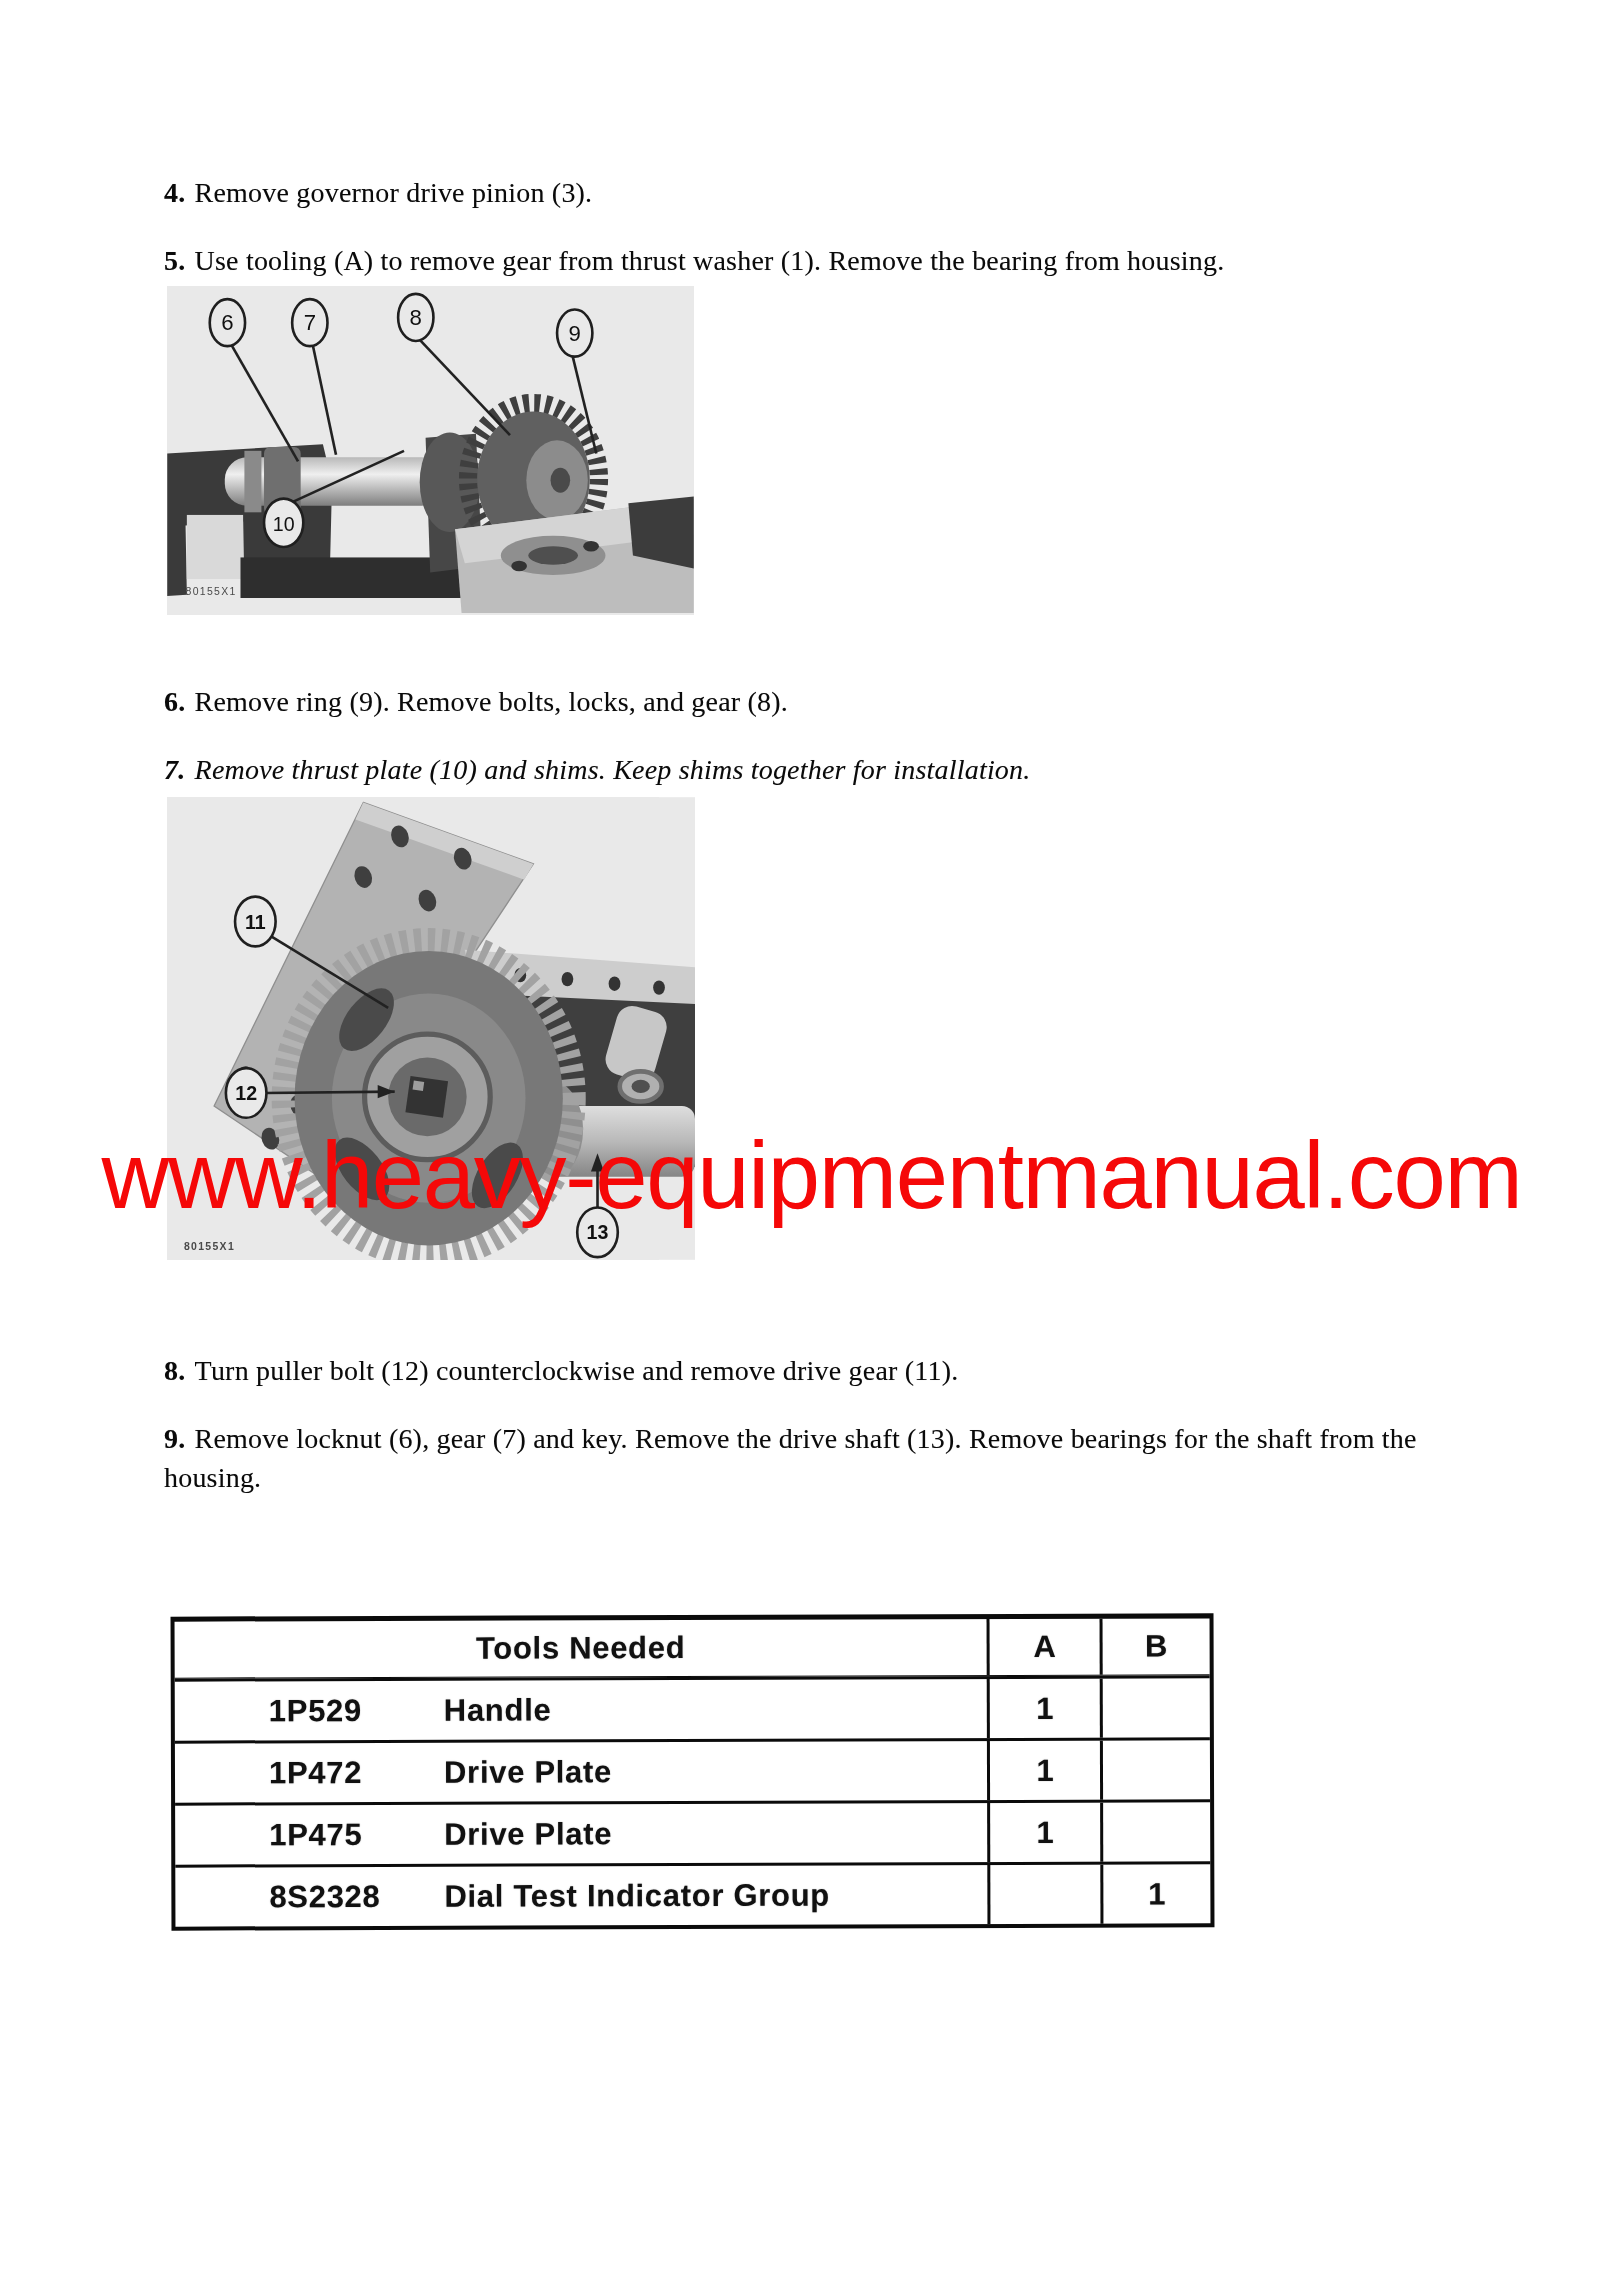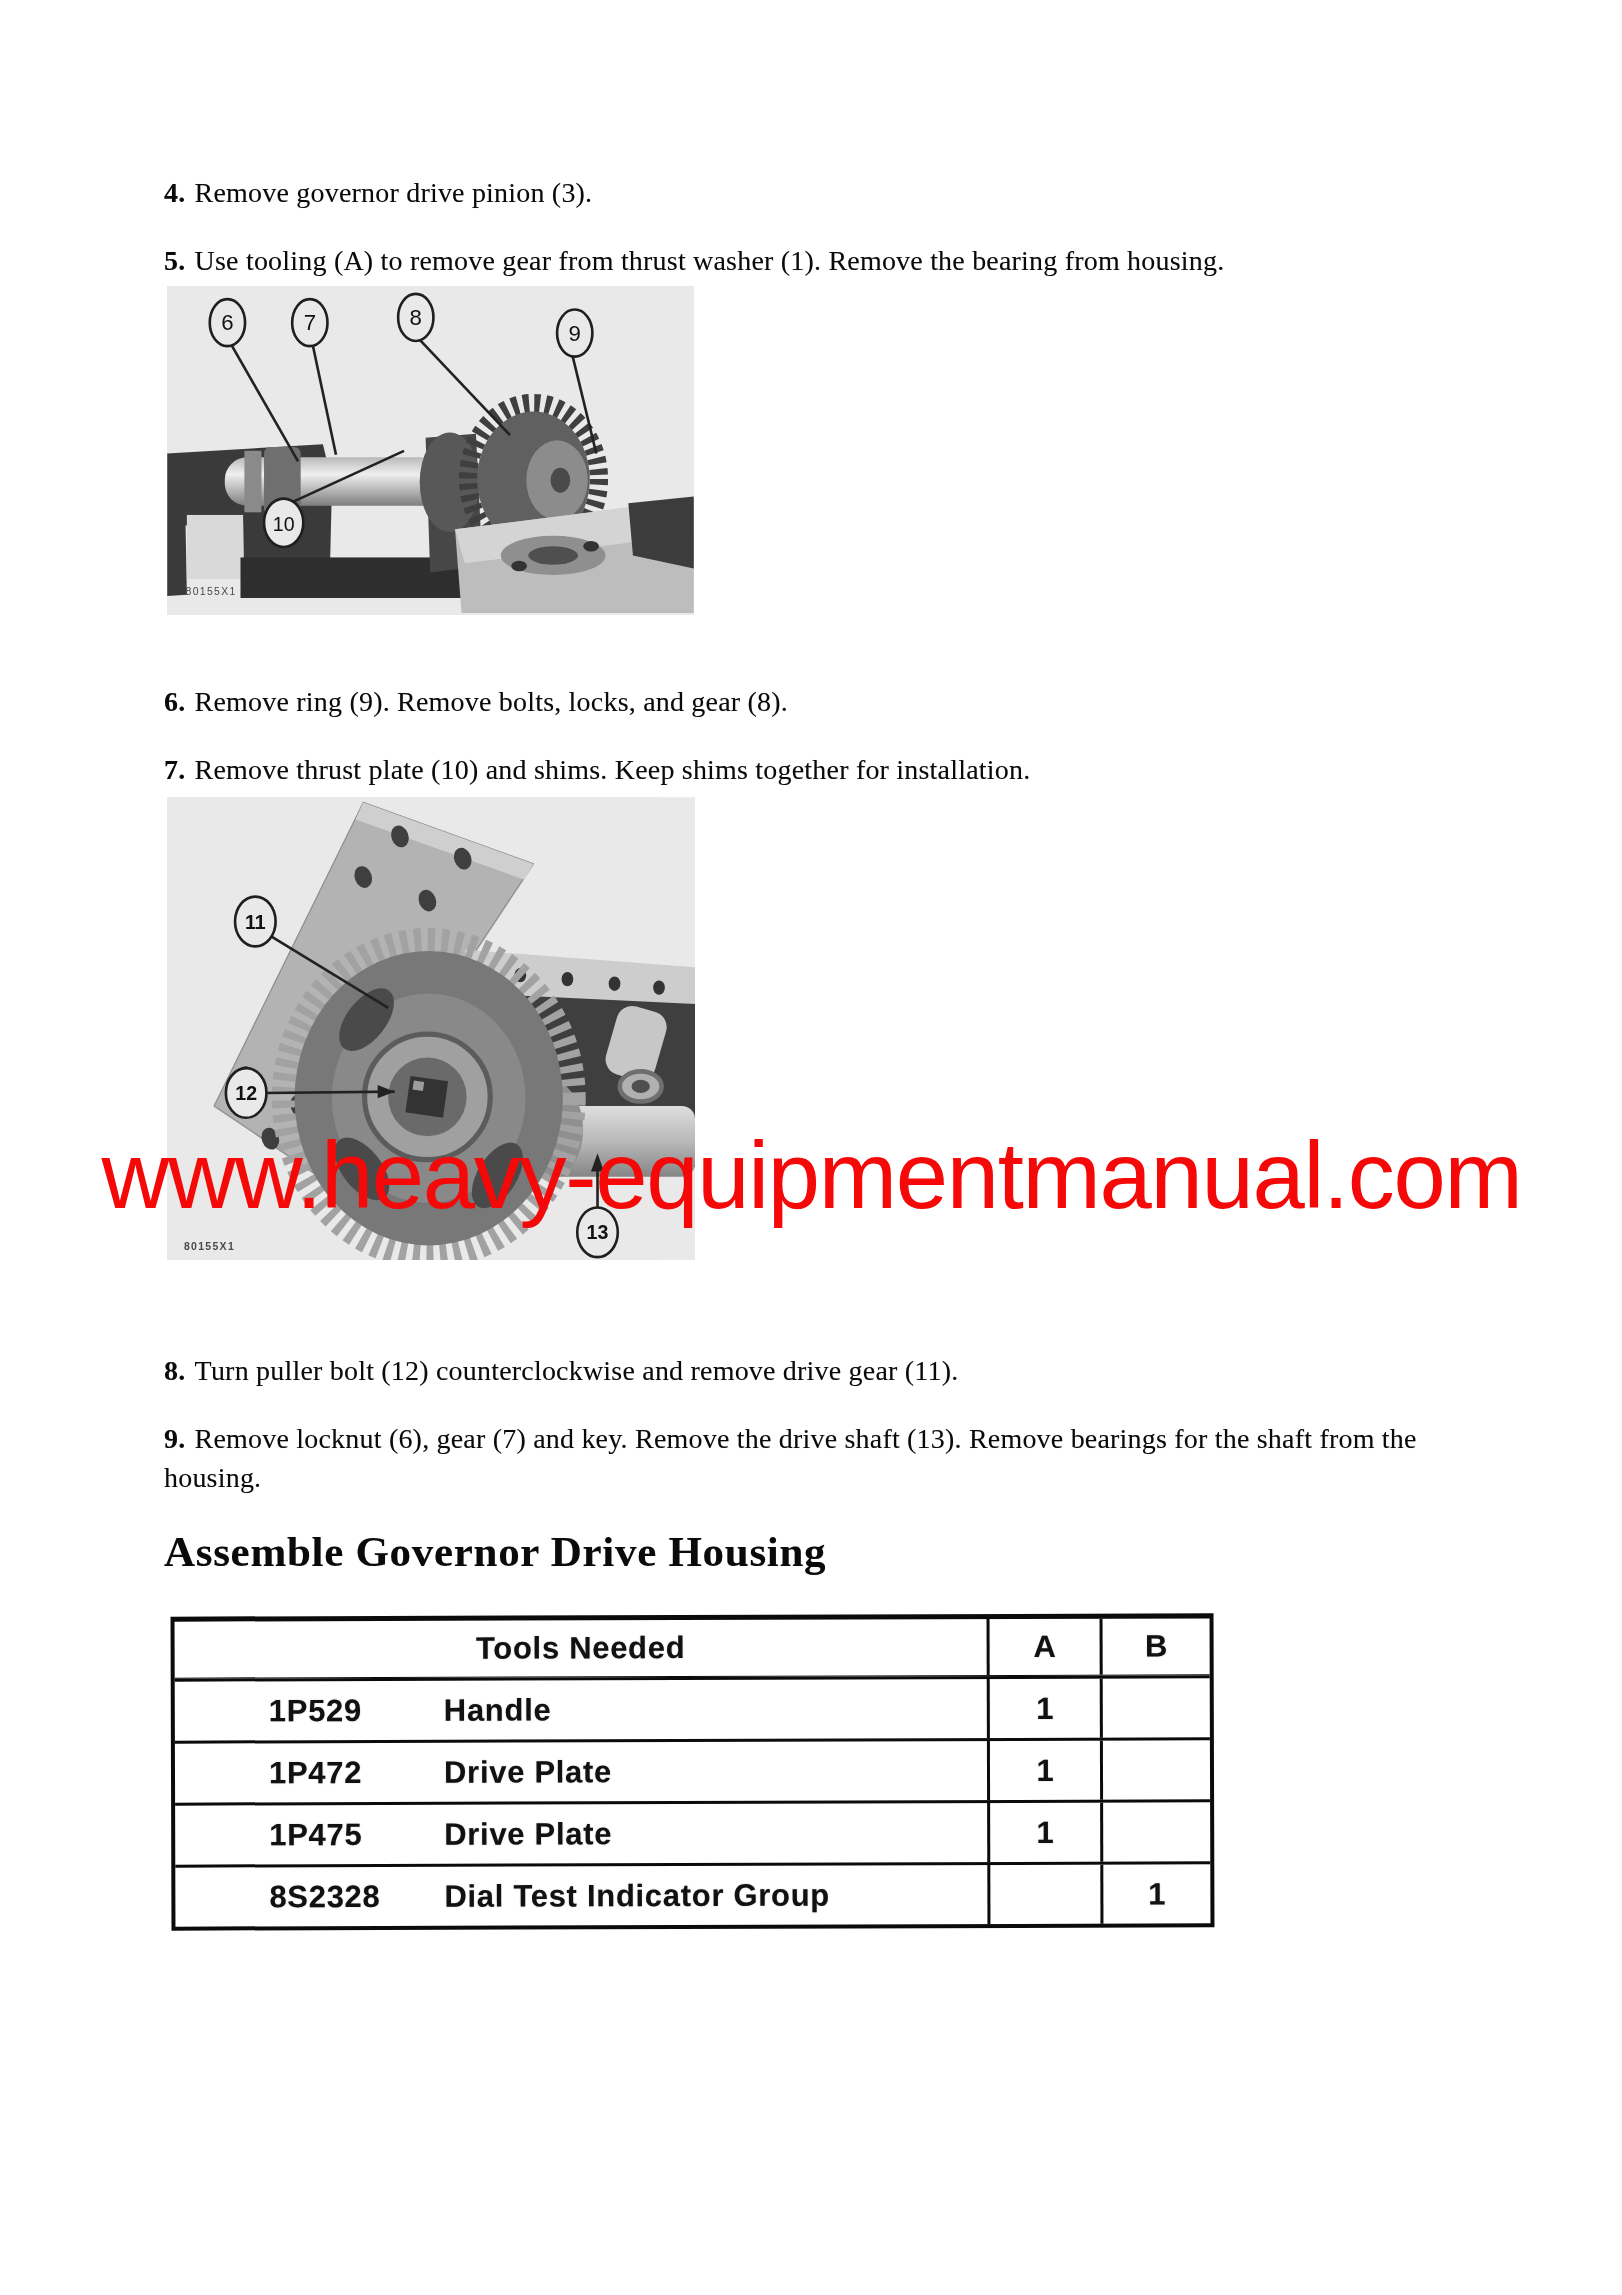--- a/index.html
+++ b/index.html
@@ -146,21 +146,21 @@
         <text x="178" y="374" font-size="30">10</text>
       </g>
       <text class="fig-caption" x="28" y="472" font-size="16" fill="#4a4a4a" letter-spacing="2">80155X1</text>
     </svg>
   </div>
 
   <p class="step" style="top:654px;">
     <span class="num">6.</span><span>Remove ring (9). Remove bolts, locks, and gear (8).</span>
   </p>
 
-  <p class="step" style="top:722px;">
+  <p class="step" style="top:722px;font-style:italic;">
     <span class="num">7.</span><span>Remove thrust plate (10) and shims. Keep shims together for installation.</span>
   </p>
 
   <div class="figure" style="top:797px;width:492px;height:463px;font-weight:bold;">
     <svg width="528" height="463" viewBox="0 0 807 707">
       <defs>
         <linearGradient id="shaft2Grad" x1="0" y1="0" x2="0" y2="1">
           <stop offset="0" stop-color="#dedede"></stop>
             <stop offset="0.5" stop-color="#b9b9b9"></stop>
             <stop offset="1" stop-color="#858585"></stop>
@@ -236,21 +236,20 @@
   <div class="watermark">www.heavy-equipmentmanual.com</div>
 
   <p class="step" style="top:1323px;">
     <span class="num">8.</span><span>Turn puller bolt (12) counterclockwise and remove drive gear (11).</span>
   </p>
 
   <p class="step" style="top:1391px;">
     <span class="num">9.</span><span>Remove locknut (6), gear (7) and key. Remove the drive shaft (13). Remove bearings for the shaft from the housing.</span>
   </p>
 
-  <h1 class="heading">Assemble Governor Drive Housing</h1>
 
   <div class="tools-table">
     <div class="t-row header">
       <div class="t-cell t-main center">Tools Needed</div>
       <div class="t-cell t-a">A</div>
       <div class="t-cell t-b">B</div>
     </div>
     <div class="t-row">
       <div class="t-cell t-main">
         <span class="t-no">1P529</span>

